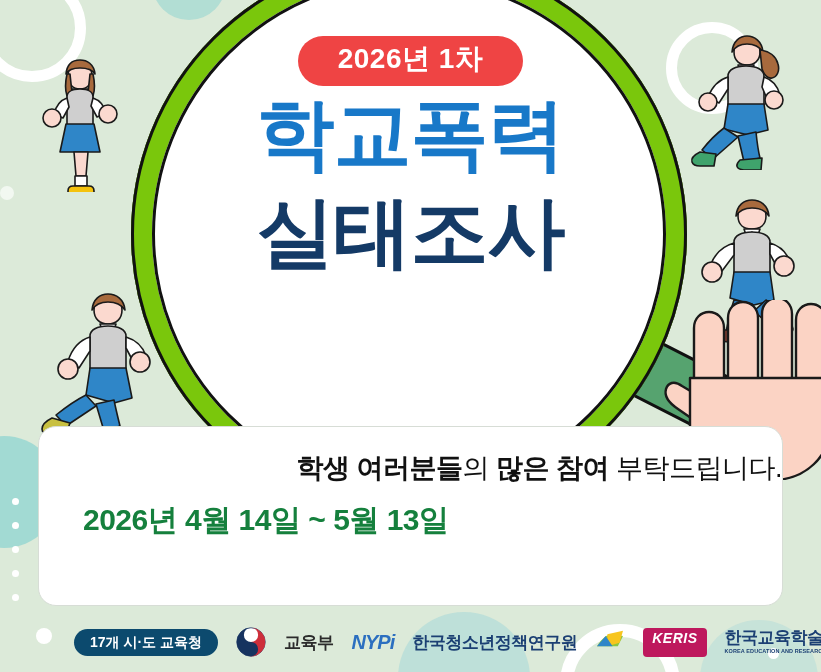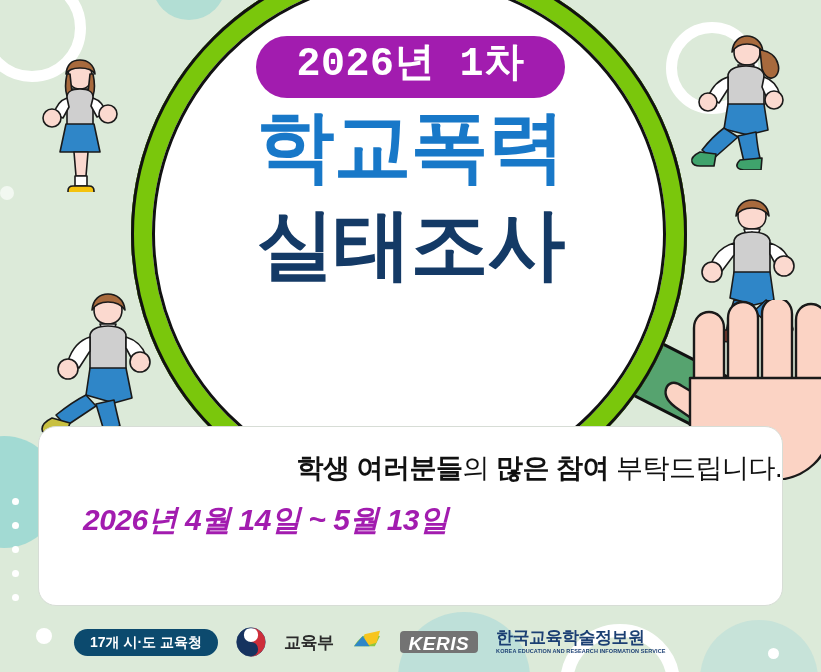--- a/index.html
+++ b/index.html
@@ -81,30 +81,29 @@
   }
 
   
   .headline{
     position:absolute;left:0;top:0;width:821px;height:420px;
     display:flex;flex-direction:column;align-items:center;
     padding-top:36px;box-sizing:border-box;
     z-index:6;
   }
   .badge{
-    background:#a21caf;
+    background:#ef4444;
     color:#ffffff;
-    font-size:40px;
+    font-size:28px;
     font-weight:700;
     letter-spacing:0.5px;
     padding:9px 40px 13px;
     border-radius:34px;
     line-height:1;
     white-space:nowrap;
-    font-family:Liberation Mono, monospace;
   }
   .title1,.title2{
     font-weight:800;
     line-height:0.98;
     white-space:nowrap;
     letter-spacing:-1px;
   }
   .title1{
     color:#1878c8;
     font-size:78px;
@@ -155,24 +154,23 @@
     padding:5px 18px 8px;
     line-height:1;
     min-width:104px;
     text-align:center;
     box-sizing:border-box;
     white-space:pre;
   }
   .rowval{
     font-size:30px;
     font-weight:800;
-    color:#a21caf;
+    color:#15803d;
     letter-spacing:-0.5px;
     white-space:nowrap;
-    font-style:italic;
   }
   .rowval.light{font-weight:600;}
 
   
   .footer{
     position:absolute;left:0;top:612px;width:821px;height:60px;
     display:flex;align-items:center;
     padding-left:74px;box-sizing:border-box;
     gap:18px;z-index:9;
   }
@@ -184,23 +182,23 @@
     padding:6px 16px 7px;
     line-height:1;white-space:nowrap;
   }
   .logo-unit{display:flex;align-items:center;gap:18px;}
   .logo-txt{
     font-size:17px;font-weight:800;color:#2b2b2b;white-space:nowrap;
     letter-spacing:-0.5px;
   }
   .logo-txt.navy{color:#1b3f73;}
   .keris-box{
-    background:#737373;color:#fff;
-    font-size:19px;font-weight:800;font-style:italic;
-    padding:3px 9px 0;border-radius:4px;line-height:1;
+    background:#be185d;color:#fff;
+    font-size:14px;font-weight:800;font-style:italic;
+    padding:3px 9px 12px;border-radius:4px;line-height:1;
     letter-spacing:0.5px;
   }
   .keris-names{display:flex;flex-direction:column;line-height:1.05;}
   .keris-sub{
     font-size:5.5px;font-weight:700;color:#1b3f73;letter-spacing:0.1px;
     white-space:nowrap;margin-top:2px;
   }
   .nypi{font-size:20px;font-weight:800;font-style:italic;color:#2b6fc0;letter-spacing:-1px;}
 </style>
 </head>
@@ -351,20 +349,24 @@
 
     <div class="logo-unit">
       <svg width="30" height="30" viewBox="0 0 40 40">
         <circle cx="20" cy="20" r="19" fill="#ffffff" stroke="#16335f" stroke-width="1"></circle>
         <path d="M20 1a19 19 0 0 1 0 38 9.5 9.5 0 0 1 0-19 9.5 9.5 0 0 0 0-19z" fill="#cd2e3a"></path>
         <path d="M20 39a19 19 0 0 1 0-38 9.5 9.5 0 0 0 0 19 9.5 9.5 0 0 1 0 19z" fill="#16335f"></path>
       </svg>
       <span class="logo-txt">교육부</span>
     </div>
 
+    <div class="logo-unit">
+      <span class="nypi">NYPi</span>
+      <span class="logo-txt navy">한국청소년정책연구원</span>
+    </div>
 
     <div class="logo-unit">
       <svg width="30" height="26" viewBox="0 0 34 30">
         <path d="M2 20c6-10 12-14 18-14l12 2-6 12H2z" fill="#8cc63f"></path>
         <path d="M14 6l18-4-4 14-14 4z" fill="#f7c51e"></path>
         <path d="M2 20l10-12 8 12z" fill="#2f86c8"></path>
       </svg>
       <span class="keris-box">KERIS</span>
       <span class="keris-names">
         <span class="logo-txt navy">한국교육학술정보원</span>

